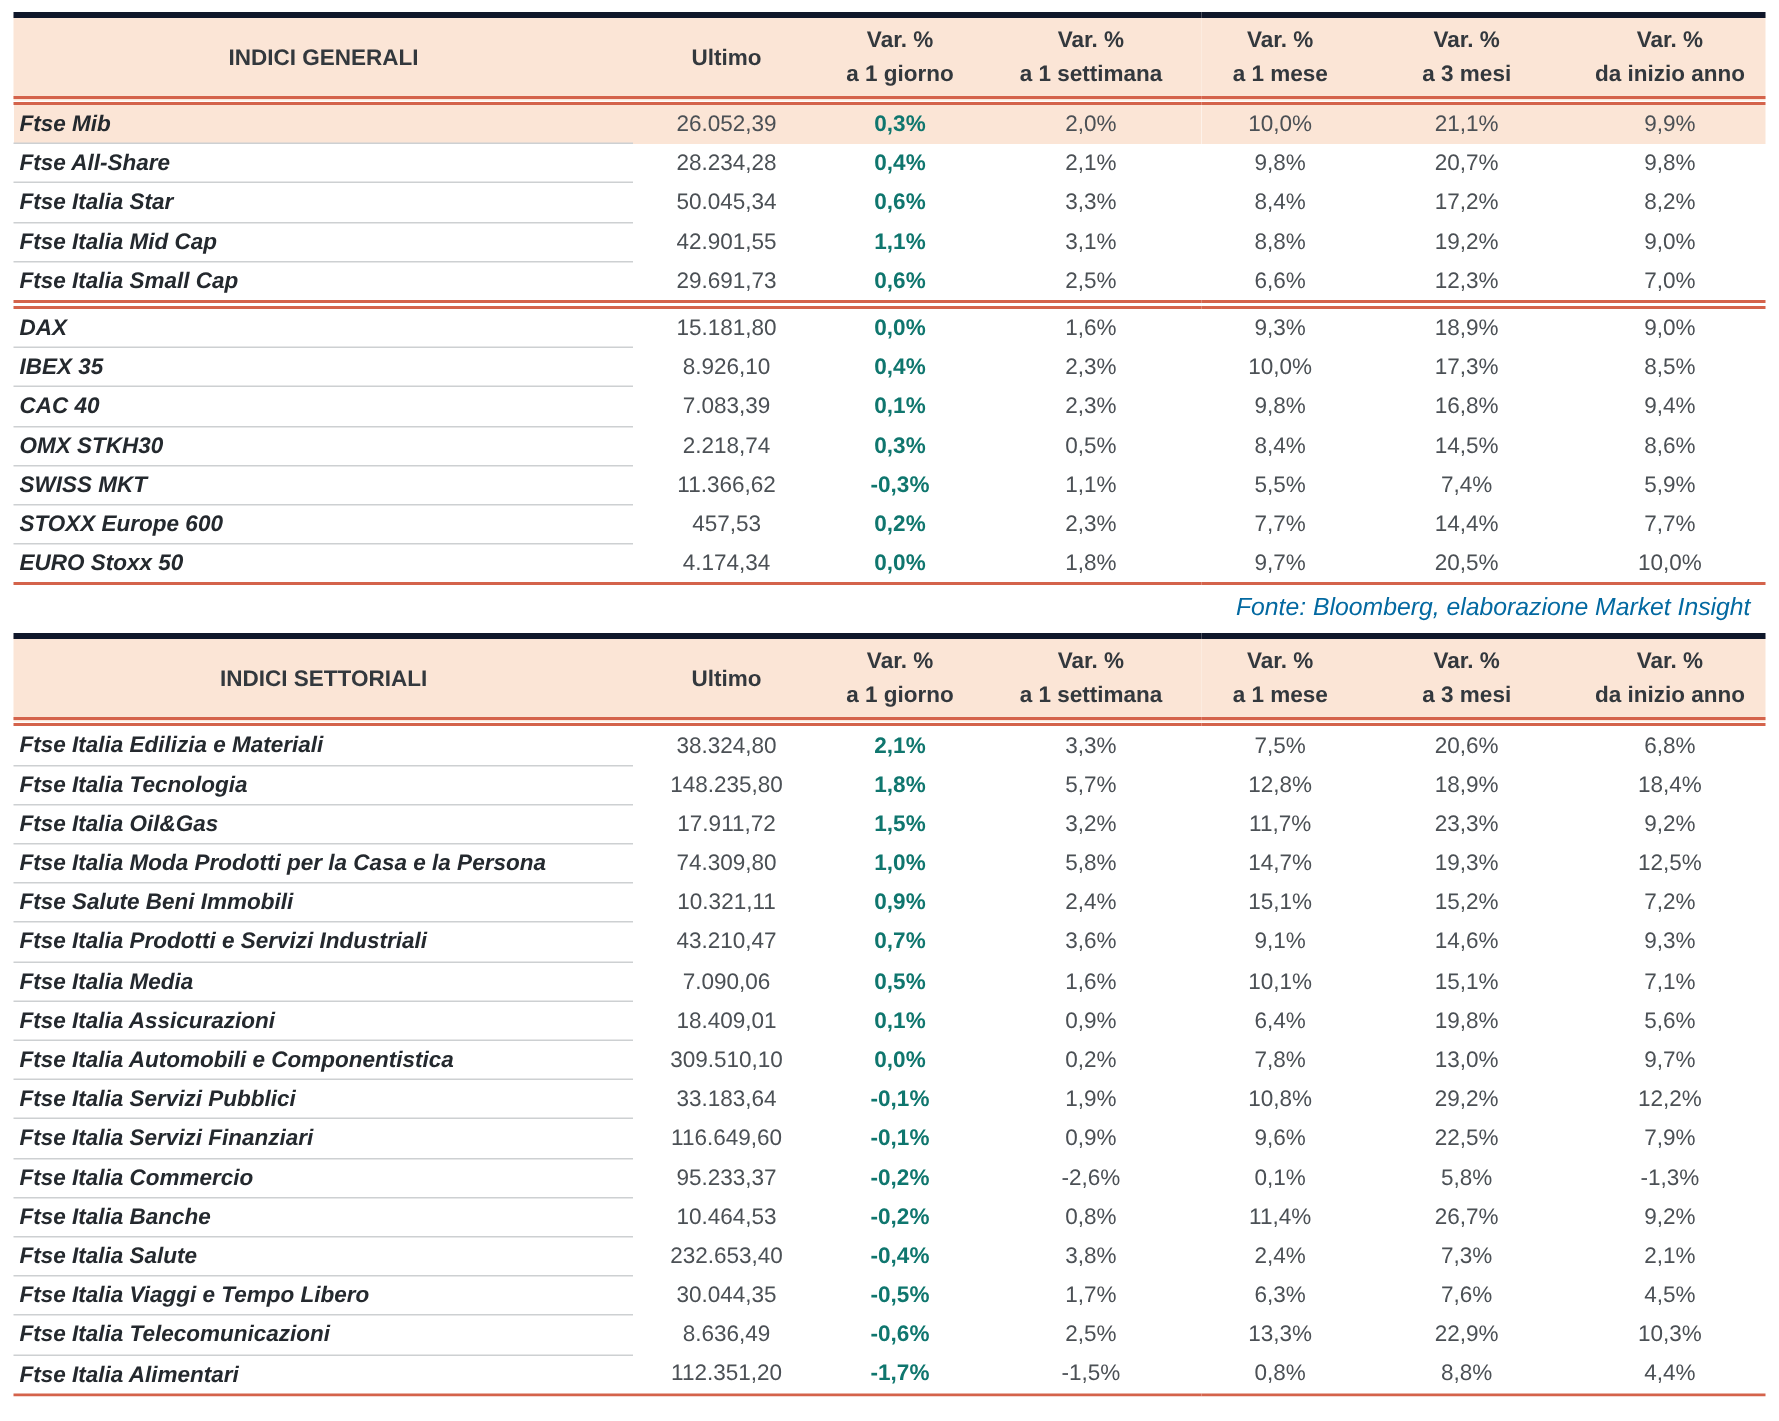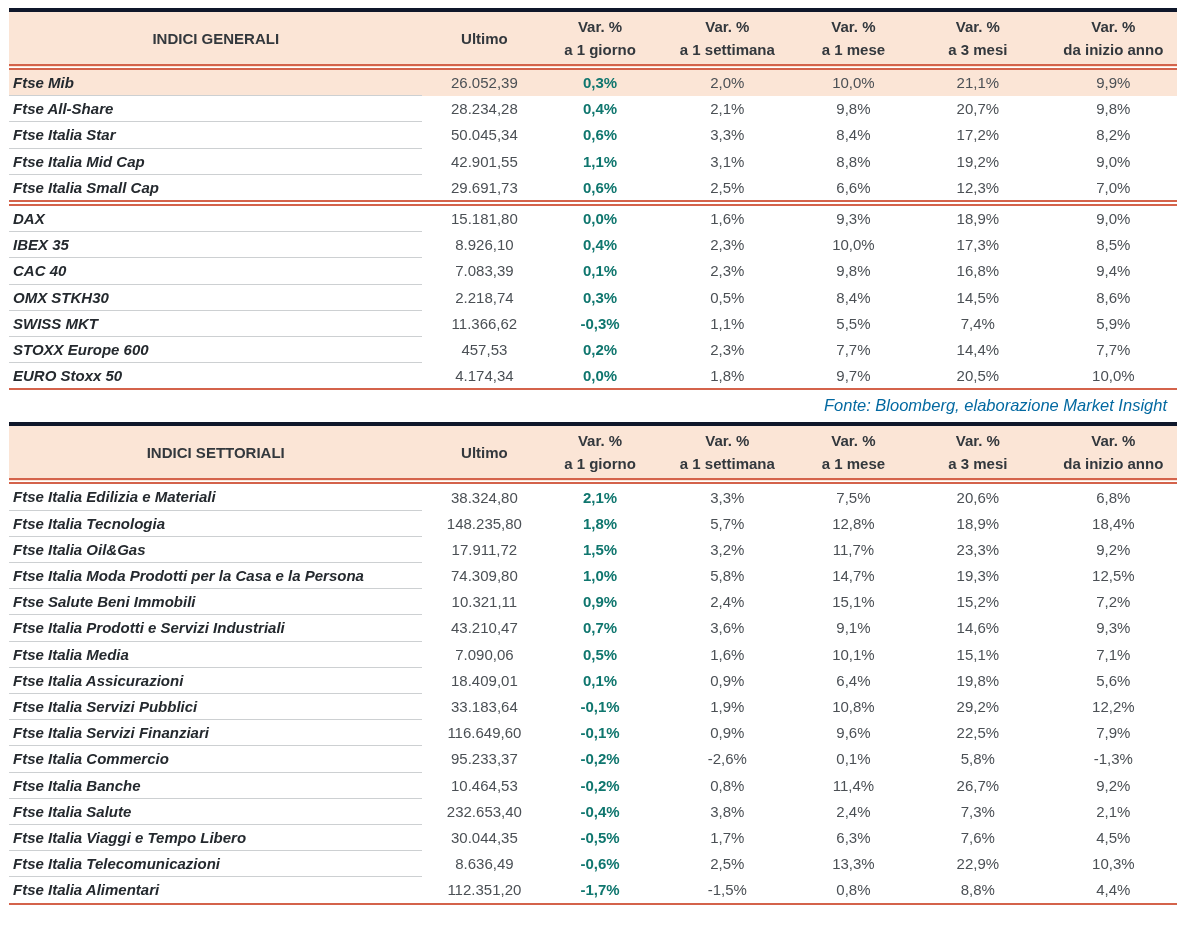--- a/index.html
+++ b/index.html
@@ -333,20 +333,29 @@
           <tr>
             <td>Ftse Italia Assicurazioni</td>
             <td>18.409,01</td>
             <td>0,1%</td>
             <td>0,9%</td>
             <td>6,4%</td>
             <td>19,8%</td>
             <td>5,6%</td>
           </tr>
           <tr>
+            <td>Ftse Italia Automobili e Componentistica</td>
+            <td>309.510,10</td>
+            <td>0,0%</td>
+            <td>0,2%</td>
+            <td>7,8%</td>
+            <td>13,0%</td>
+            <td>9,7%</td>
+          </tr>
+          <tr>
             <td>Ftse Italia Servizi Pubblici</td>
             <td>33.183,64</td>
             <td>-0,1%</td>
             <td>1,9%</td>
             <td>10,8%</td>
             <td>29,2%</td>
             <td>12,2%</td>
           </tr>
           <tr>
             <td>Ftse Italia Servizi Finanziari</td>

